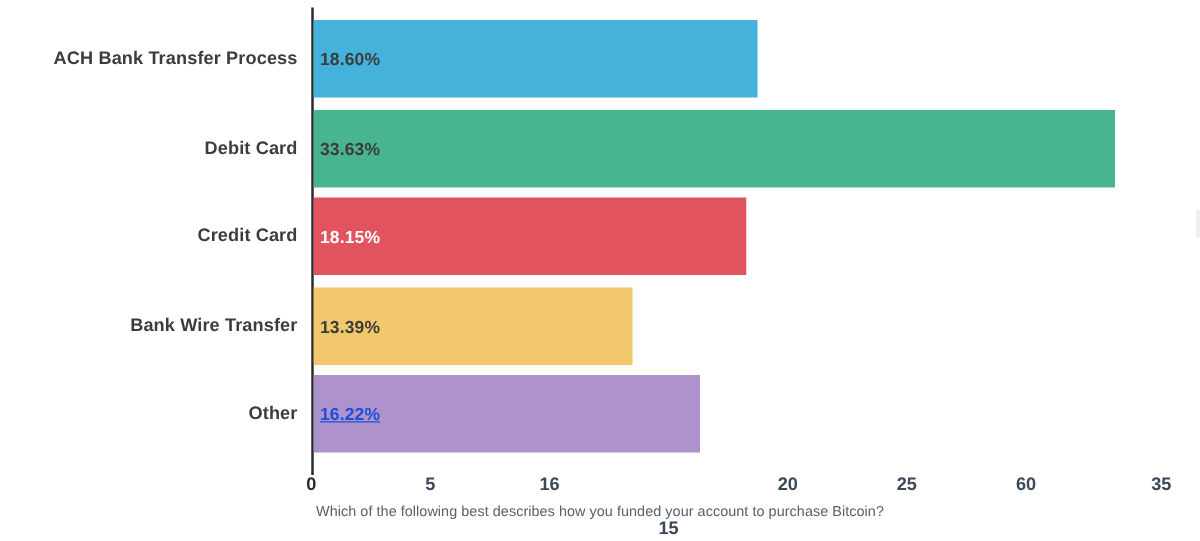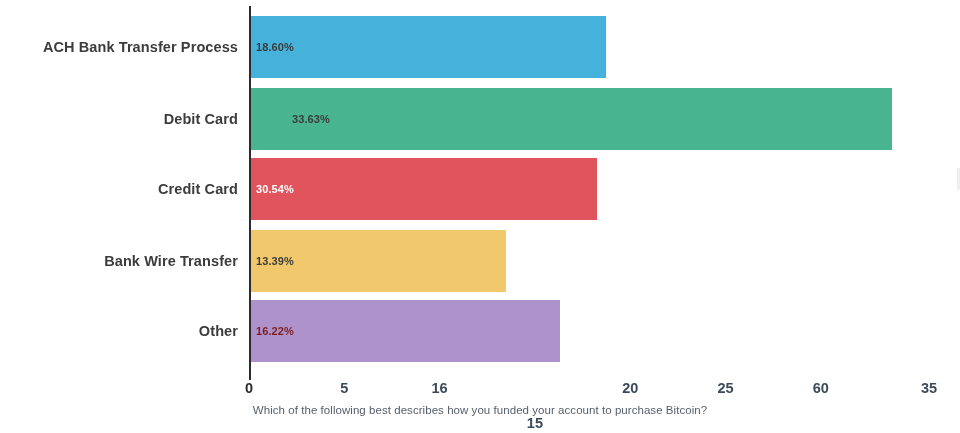--- a/index.html
+++ b/index.html
@@ -68,21 +68,21 @@
     top: 0;
     height: 62px;
     border-radius: 0;
   }
   .bar-value {
     position: absolute;
     left: 5px;
     top: 0;
     height: 62px;
     line-height: 62px;
-    font-size: 11px;
+    font-size: 14px;
     font-weight: bold;
     white-space: nowrap;
     letter-spacing: 0.1px;
   }
 
   
   .x-axis {
     position: absolute;
     left: 0;
     top: 380px;
@@ -139,45 +139,45 @@
       <div class="bar-track">
         <div class="bar-rect" style="width: 354.523px; background: rgb(69, 178, 220);"></div>
         <div class="bar-value" style="color: rgb(60, 60, 60);">18.60%</div>
       </div>
     </div>
 
     <div class="bar-row" style="top:88px">
       <div class="bar-label">Debit Card</div>
       <div class="bar-track">
         <div class="bar-rect" style="width: 641px; background: rgb(72, 181, 144);"></div>
-        <div class="bar-value" style="color: rgb(60, 60, 60); margin-left: 36px;">33.63%</div>
+        <div class="bar-value" style="color: rgb(60, 60, 60);">33.63%</div>
       </div>
     </div>
 
     <div class="bar-row" style="top:158px">
       <div class="bar-label">Credit Card</div>
       <div class="bar-track">
         <div class="bar-rect" style="width: 345.946px; background: rgb(225, 83, 93);"></div>
-        <div class="bar-value" style="color: rgb(255, 255, 255);">30.54%</div>
+        <div class="bar-value" style="color: rgb(255, 255, 255);">18.15%</div>
       </div>
     </div>
 
     <div class="bar-row" style="top:230px">
       <div class="bar-label">Bank Wire Transfer</div>
       <div class="bar-track">
         <div class="bar-rect" style="width: 255.218px; background: rgb(242, 200, 109);"></div>
         <div class="bar-value" style="color: rgb(60, 60, 60);">13.39%</div>
       </div>
     </div>
 
     <div class="bar-row" style="top:300px">
       <div class="bar-label">Other</div>
       <div class="bar-track">
         <div class="bar-rect" style="width: 309.159px; background: rgb(174, 146, 204);"></div>
-        <div class="bar-value" style="color: #7f1d1d;">16.22%</div>
+        <div class="bar-value" style="color: #1d4ed8; text-decoration: underline;">16.22%</div>
       </div>
     </div>
   </div>
 
   <div class="x-axis">
     <div class="x-tick zero" style="left: 249px;">0</div>
     <div class="x-tick" style="left: 344.302px;">5</div>
     <div class="x-tick" style="left: 439.604px;">16</div>
     <div class="x-tick" style="left: 534.905px; margin-top: 35px;">15</div>
     <div class="x-tick" style="left: 630.207px;">20</div>

